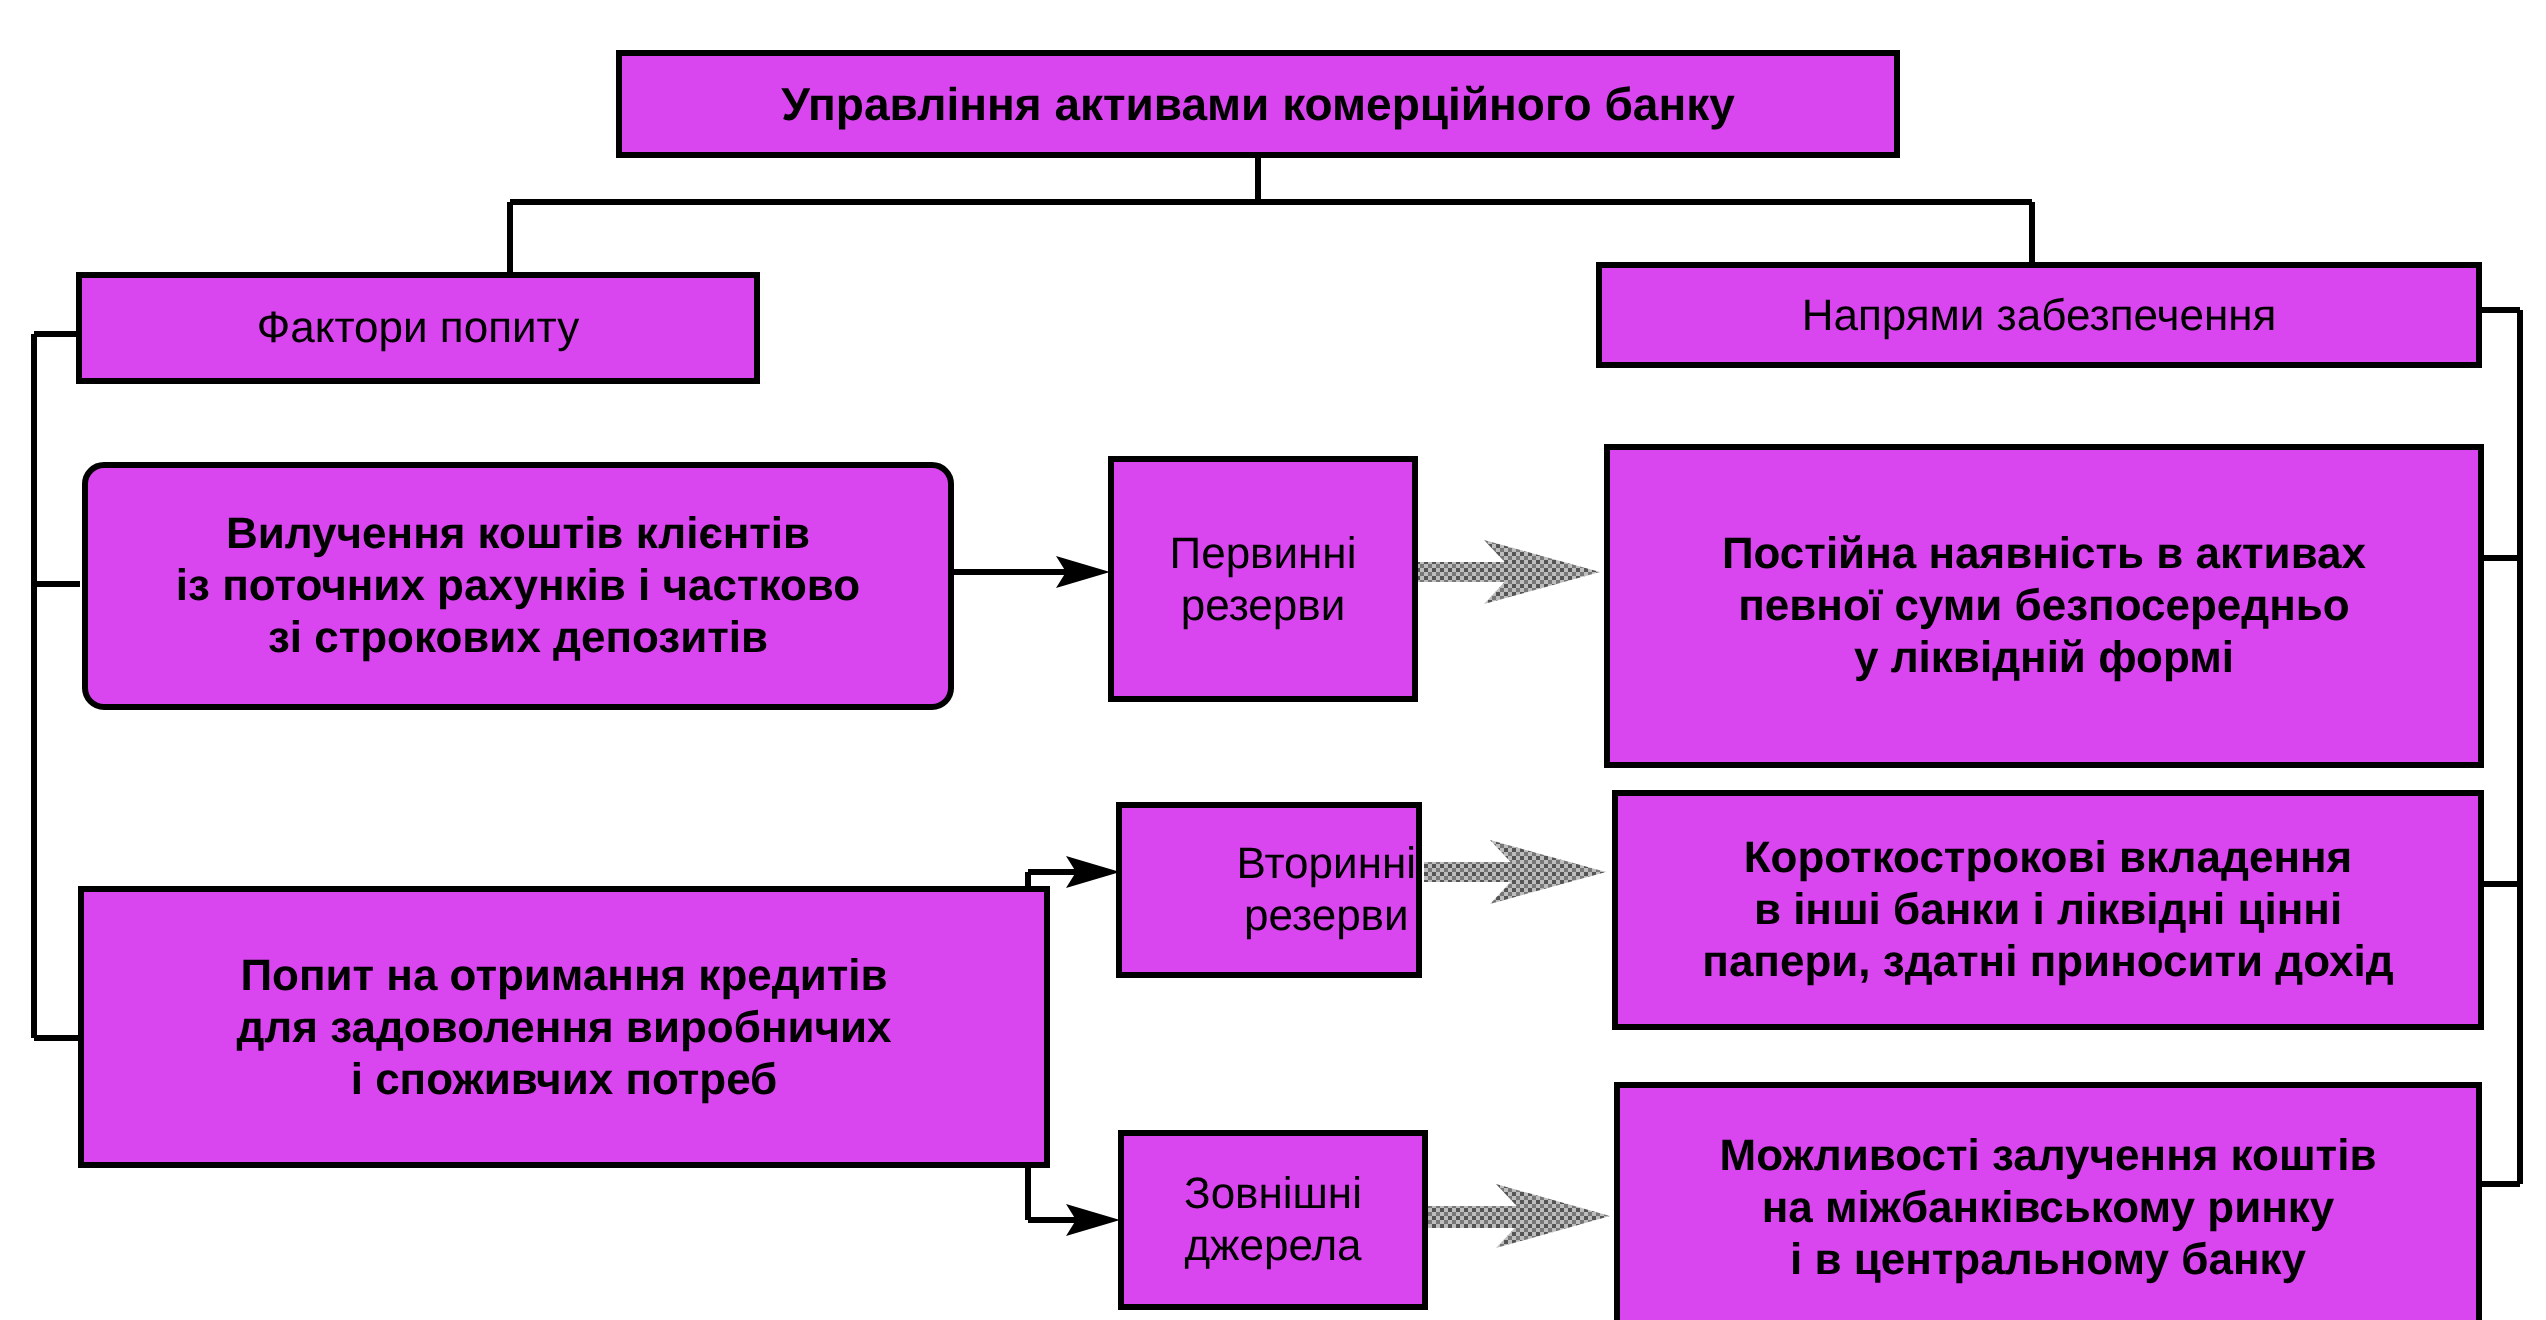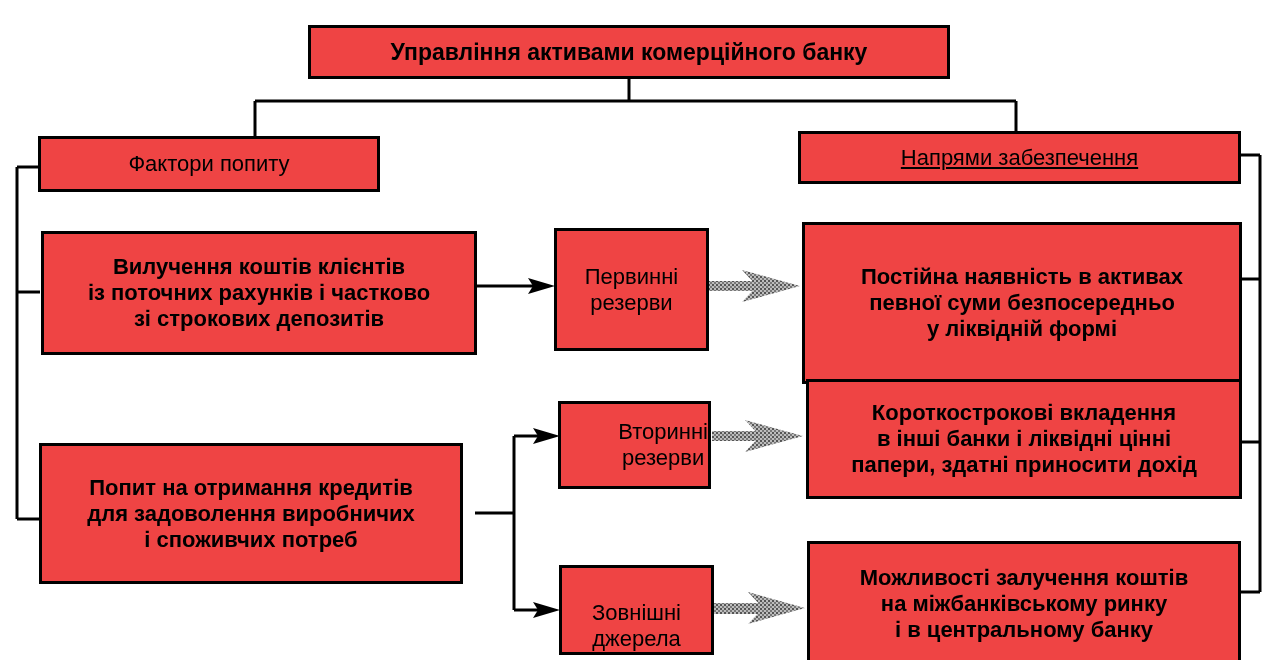--- a/index.html
+++ b/index.html
@@ -12,21 +12,21 @@
       height: 660px;
       position: relative;
       overflow: hidden;
       font-family: "Liberation Sans", "DejaVu Sans", sans-serif;
       color: #000;
     }
     .box {
       position: absolute;
       box-sizing: border-box;
       border: 3px solid #000;
-      background: #ef4444;
+      background: #d946ef;
       display: flex;
       align-items: center;
       justify-content: center;
       text-align: center;
       font-size: 22px;
       line-height: 26px;
       white-space: pre-line;
       z-index: 2;
     }
     .bold { font-weight: bold; }
@@ -98,54 +98,54 @@
   </g>
 </svg>
 
 <div class="box bold" style="left:308px; top:25px; width:642px; height:54px; font-size:23px;">
   <span>Управління активами  комерційного банку</span>
 </div>
 
 <div class="box" style="left:38px; top:136px; width:342px; height:56px;">
   <span>Фактори попиту</span>
 </div>
-<div class="box" style="left:798px; top:131px; width:443px; height:53px;text-decoration:underline;">
+<div class="box" style="left:798px; top:131px; width:443px; height:53px;">
   <span>Напрями забезпечення</span>
 </div>
 
-<div class="box bold" style="left:41px; top:231px; width:436px; height:124px;">
+<div class="box bold" style="left:41px; top:231px; width:436px; height:124px;border-radius:11px;">
   <span>Вилучення коштів клієнтів
 із поточних рахунків і частково
 зі строкових депозитів</span>
 </div>
-<div class="box bold" style="left:39px; top:443px; width:424px; height:141px;">
+<div class="box bold" style="left:39px; top:443px; width:486px; height:141px;">
   <span>Попит на отримання кредитів
 для задоволення виробничих
 і споживчих потреб</span>
 </div>
 
 <div class="box" style="left:554px; top:228px; width:155px; height:123px;">
   <span>Первинні
 резерви</span>
 </div>
 <div class="box" style="left:558px; top:401px; width:153px; height:88px;justify-content:flex-end;">
   <span>Вторинні
 резерви</span>
 </div>
-<div class="box" style="left:559px; top:565px; width:155px; height:90px;align-items:flex-end;">
+<div class="box" style="left:559px; top:565px; width:155px; height:90px;">
   <span>Зовнішні
 джерела</span>
 </div>
 
 <div class="box bold" style="left:802px; top:222px; width:440px; height:162px;">
   <span>Постійна наявність в активах
 певної суми безпосередньо
 у ліквідній формі</span>
 </div>
-<div class="box bold" style="left:806px; top:379px; width:436px; height:120px;">
+<div class="box bold" style="left:806px; top:395px; width:436px; height:120px;">
   <span>Короткострокові вкладення
 в інші банки і ліквідні цінні
 папери, здатні приносити дохід</span>
 </div>
 <div class="box bold" style="left:807px; top:541px; width:434px; height:125px;">
   <span>Можливості залучення коштів
 на міжбанківському ринку
 і в центральному банку</span>
 </div>
 

